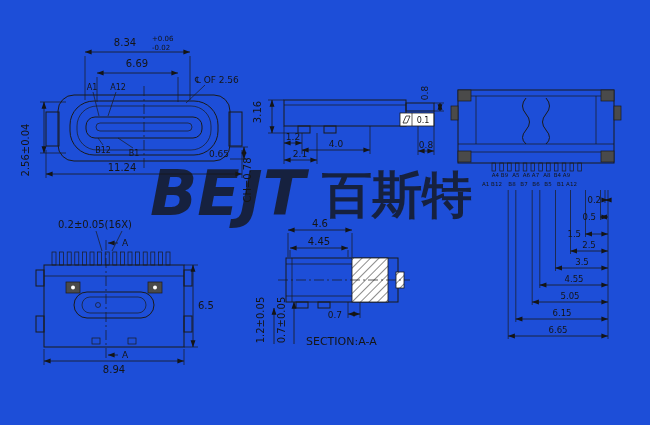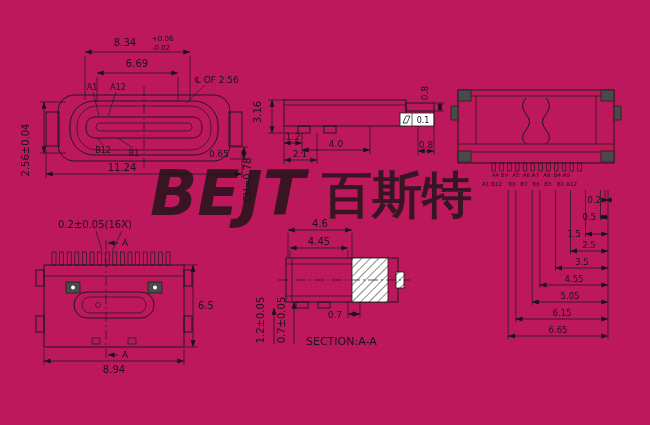--- a/index.html
+++ b/index.html
@@ -1,16 +1,16 @@
 <!DOCTYPE html>
 <html><head>
 <meta charset="utf-8">
 <style>
   html,body{margin:0;padding:0;background:#ffffff;}
-  .page{position:relative;width:650px;height:425px;background:#be185d;overflow:hidden;
+  .page{position:relative;width:650px;height:425px;background:#1d4ed8;overflow:hidden;
         font-family:"DejaVu Sans","Liberation Sans",sans-serif;}
   svg text{fill:#151515;font-family:"DejaVu Sans","Liberation Sans",sans-serif;}
   .ln{fill:none;stroke:#1b1b1b;stroke-width:1;}
   .thin{fill:none;stroke:#1b1b1b;stroke-width:0.7;}
   .ext{fill:none;stroke:#1b1b1b;stroke-width:0.7;}
   .dim{fill:none;stroke:#1b1b1b;stroke-width:0.8;}
   .cl{fill:none;stroke:#1b1b1b;stroke-width:0.7;stroke-dasharray:10 3 2 3;}
   .dk{fill:#4a4a4a;stroke:#1b1b1b;stroke-width:0.7;}
   .t11{font-size:11px}.t10{font-size:10px}.t9{font-size:9px}
   .t85{font-size:8.5px}.t8{font-size:8px}.t7{font-size:7px}.t55{font-size:5.5px}

